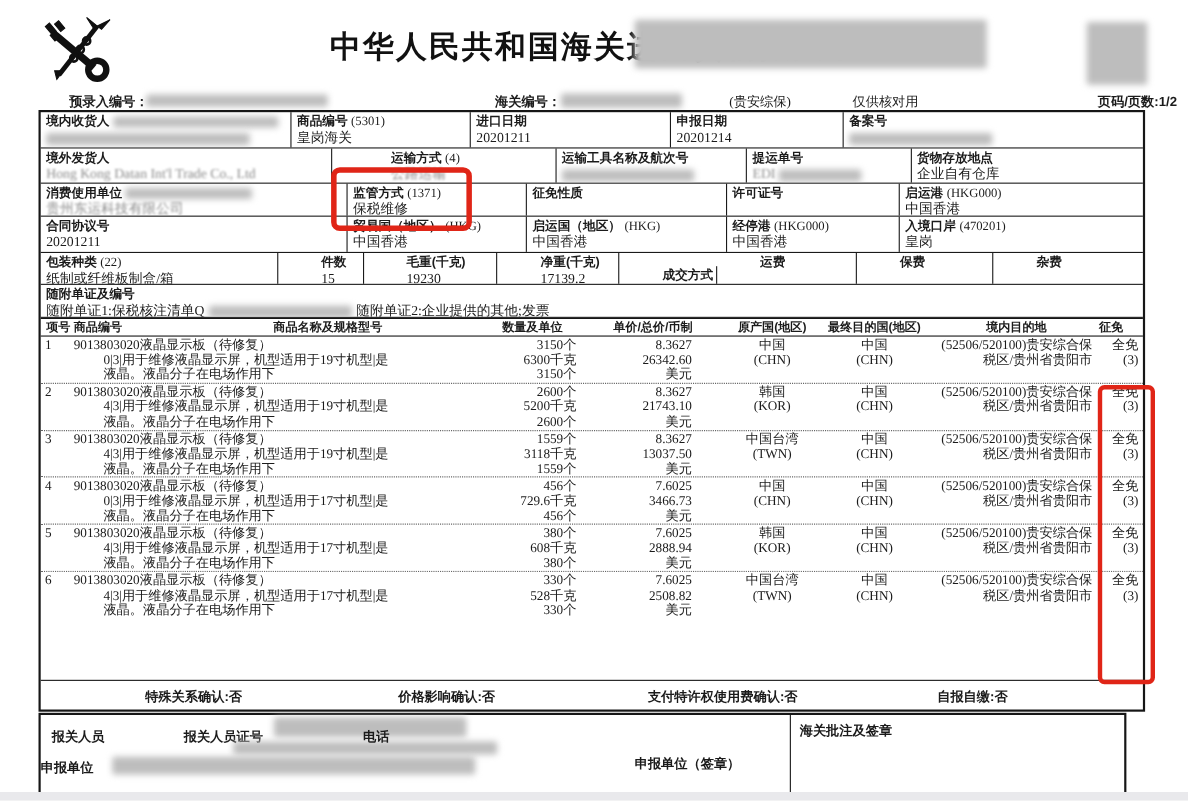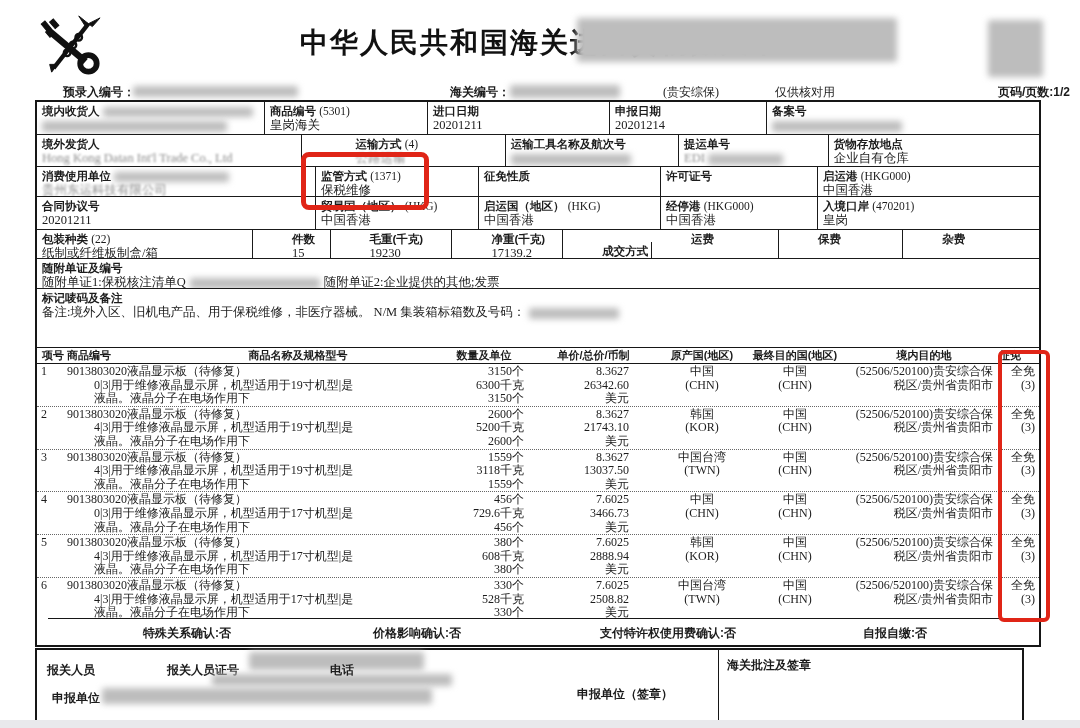--- a/index.html
+++ b/index.html
@@ -37,21 +37,21 @@
     height:17px;align-items:center;box-sizing:border-box;}
   .ghead div{font-weight:bold;font-size:11px;white-space:nowrap;overflow:visible;}
   .grow{display:grid;grid-template-columns:30px 377px 80px 139px 78px 108px 150px 40px;
     border-bottom:1px dotted #666;box-sizing:border-box;padding-top:1px;}
   .grow:last-child{border-bottom:none;}
   .gc{font-family:"Liberation Serif","DejaVu Serif",serif;font-size:12px;line-height:13.6px;white-space:nowrap;overflow:hidden;}
   .gc .ind{padding-left:27px;}
   .r{text-align:right;}
   .c{text-align:center;}
   
-  .confirm{position:absolute;left:11px;right:0;top:516px;height:27px;border-top:1.5px solid #161616;}
+  .confirm{position:absolute;left:0;right:0;top:516px;height:27px;border-top:1.5px solid #161616;}
   .confirm span{position:absolute;top:6px;font-weight:bold;font-size:12px;}
   
   .fbox{position:absolute;left:35px;top:648px;width:989px;height:74px;
     border:2px solid #161616;box-sizing:border-box;display:flex;background:#fff;}
   .fleft{position:relative;width:682px;border-right:1.5px solid #161616;box-sizing:border-box;}
   .fright{flex:1;padding:5px 8px;}
   .flab{font-weight:bold;font-size:12px;}
   
   .hl{position:absolute;border-style:solid;border-color:#e02517;border-radius:8px;background:transparent;pointer-events:none;}
 </style>
@@ -218,26 +218,20 @@
     </div>
   </div>
 
   <div class="frow" style="height:30px;">
     <div class="cell" style="width:1002px;border-right:none;">
       <div class="lab">随附单证及编号</div>
       <div class="val"><span>随附单证1:保税核注清单Q</span><span class="rd" style="width:130px;height:11px;margin:0 4px;"></span><span>随附单证2:企业提供的其他;发票</span></div>
     </div>
   </div>
 
-  <div class="frow" style="height:58px;border-bottom:none;">
-    <div class="cell" style="width:1002px;border-right:none;">
-      <div class="lab">标记唛码及备注</div>
-      <div class="val"><span>备注:境外入区、旧机电产品、用于保税维修，非医疗器械。 N/M 集装箱标箱数及号码：</span><span class="rd" style="width:90px;height:11px;margin-left:4px;"></span></div>
-    </div>
-  </div>
 
   <div class="ghead">
     <div style="padding-left:5px;">项号</div>
     <div>商品编号</div>
     <div class="c">商品名称及规格型号</div>
     <div class="c">数量及单位</div>
     <div class="c">单价/总价/币制</div>
     <div class="c">原产国(地区)</div>
     <div class="c">最终目的国(地区)</div>
     <div class="c">境内目的地</div>
@@ -464,21 +458,21 @@
   </div>
 </div>
 
 <div class="fbox">
   <div class="fleft">
     <span class="abs flab" style="left:10px;top:12px;">报关人员</span>
     <span class="abs flab" style="left:130px;top:12px;">报关人员证号</span>
     <span class="abs rd" style="left:212px;top:2px;width:175px;height:18px;"></span>
     <span class="abs rd" style="left:175px;top:24px;width:240px;height:12px;"></span>
     <span class="abs flab" style="left:293px;top:12px;">电话</span>
-    <span class="abs flab" style="left:15px;top:40px;">申报单位</span>
+    <span class="abs flab" style="left:0;top:40px;">申报单位</span>
     <span class="abs rd" style="left:65px;top:38px;width:330px;height:16px;"></span>
     <span class="abs flab" style="left:540px;top:36px;">申报单位（签章）</span>
   </div>
   <div class="fright">
     <span class="flab">海关批注及签章</span>
   </div>
 </div>
 
 <div class="hl" style="left:301px;top:152px;width:118px;height:48px;border-width:5px;"></div>
 <div class="hl" style="left:998px;top:350px;width:44px;height:264px;border-width:4px;border-radius:6px;"></div>

